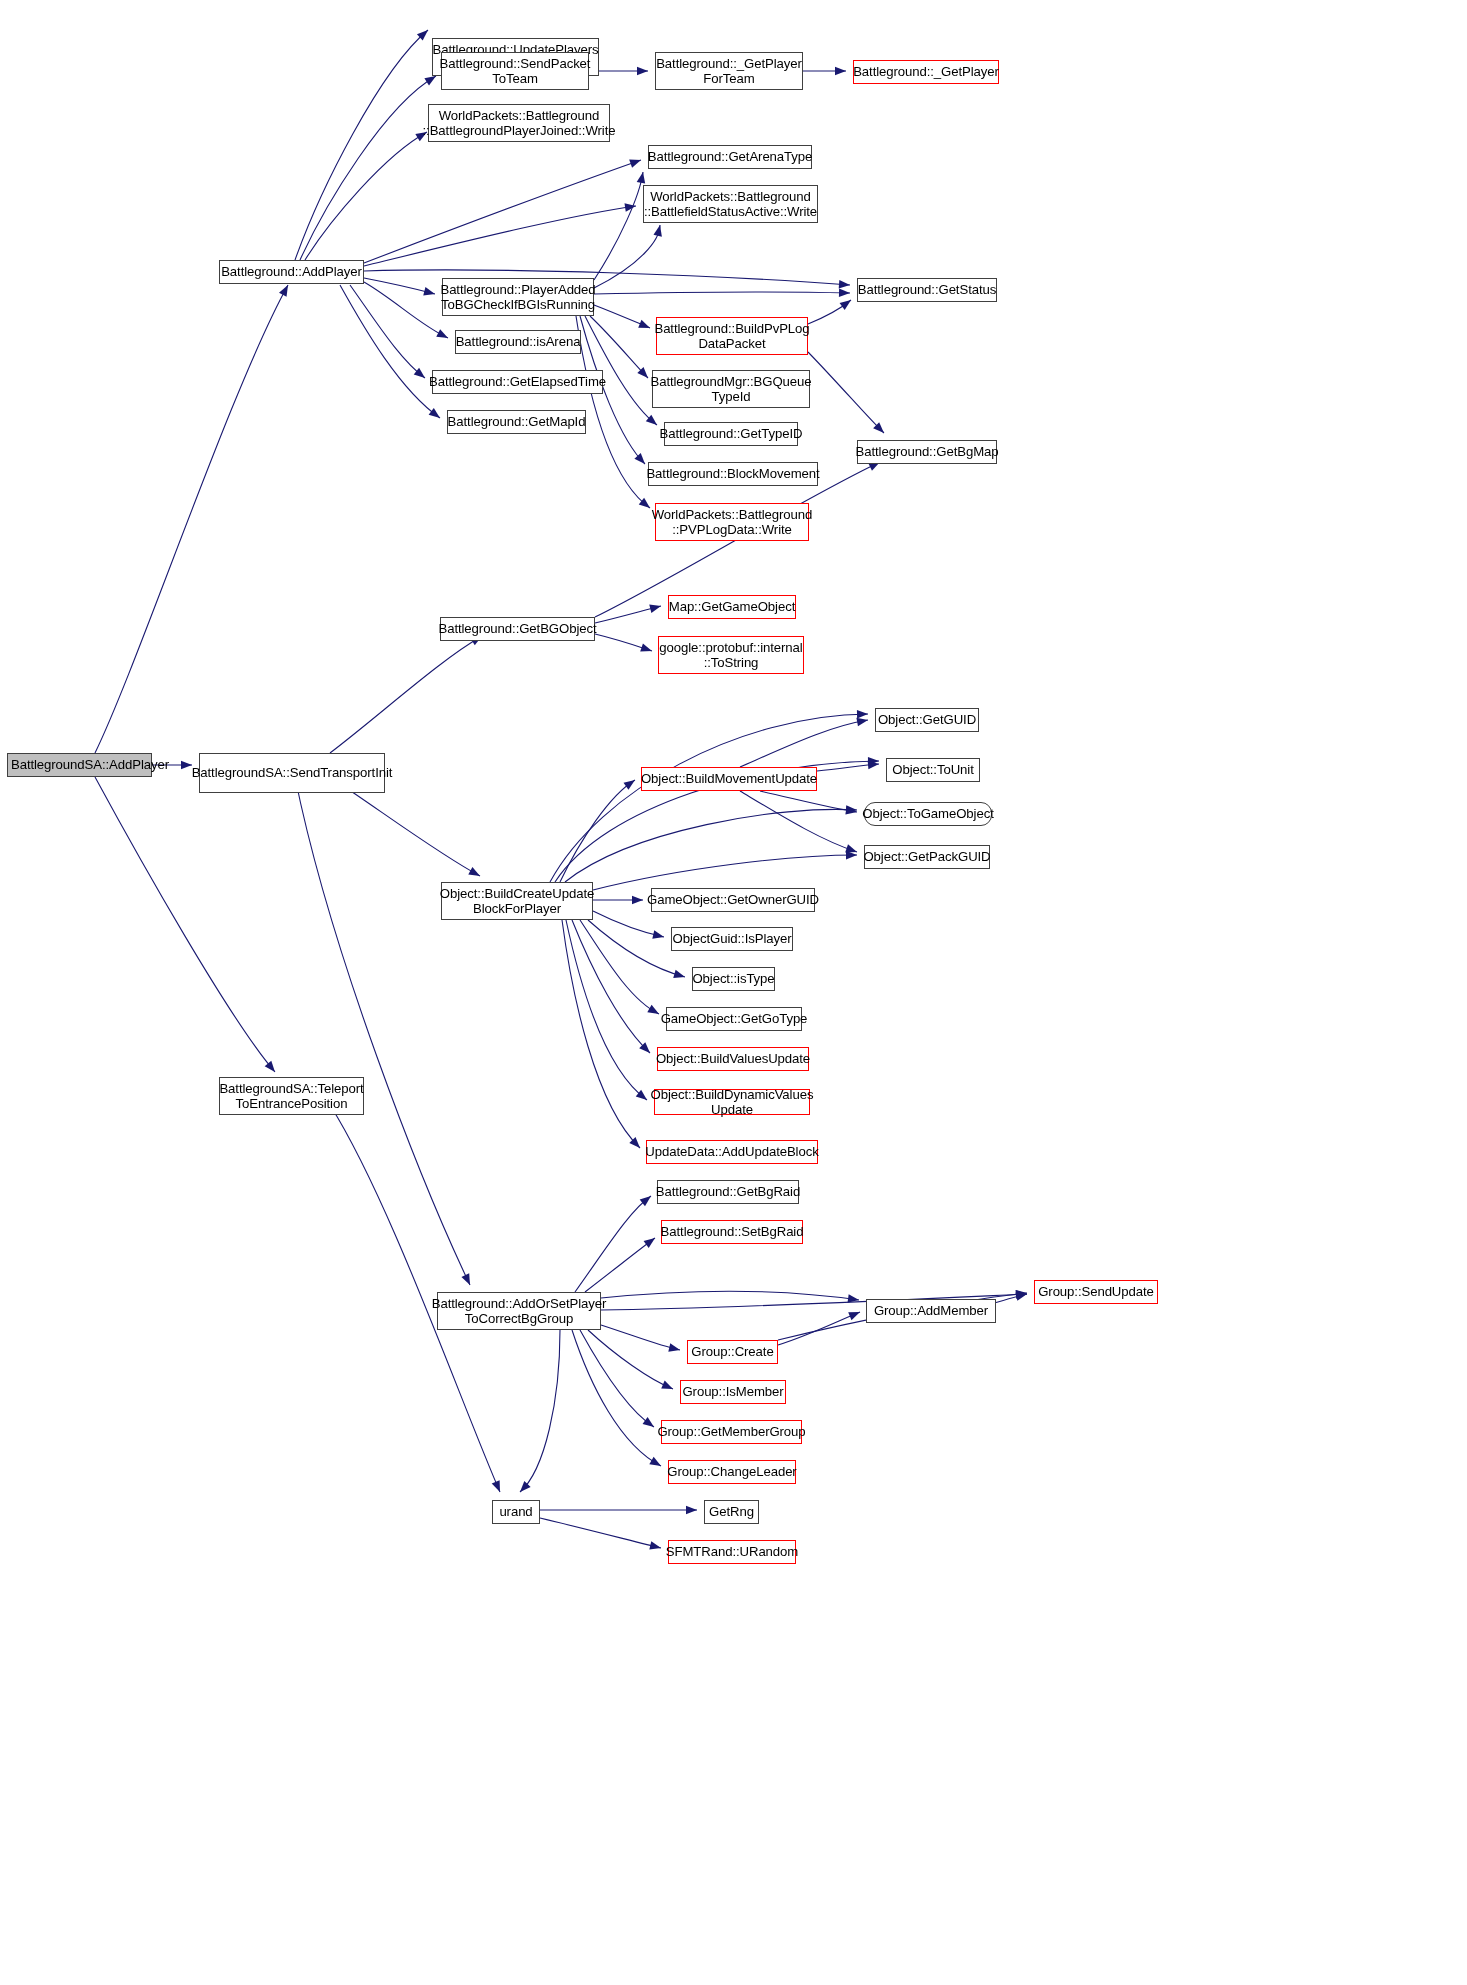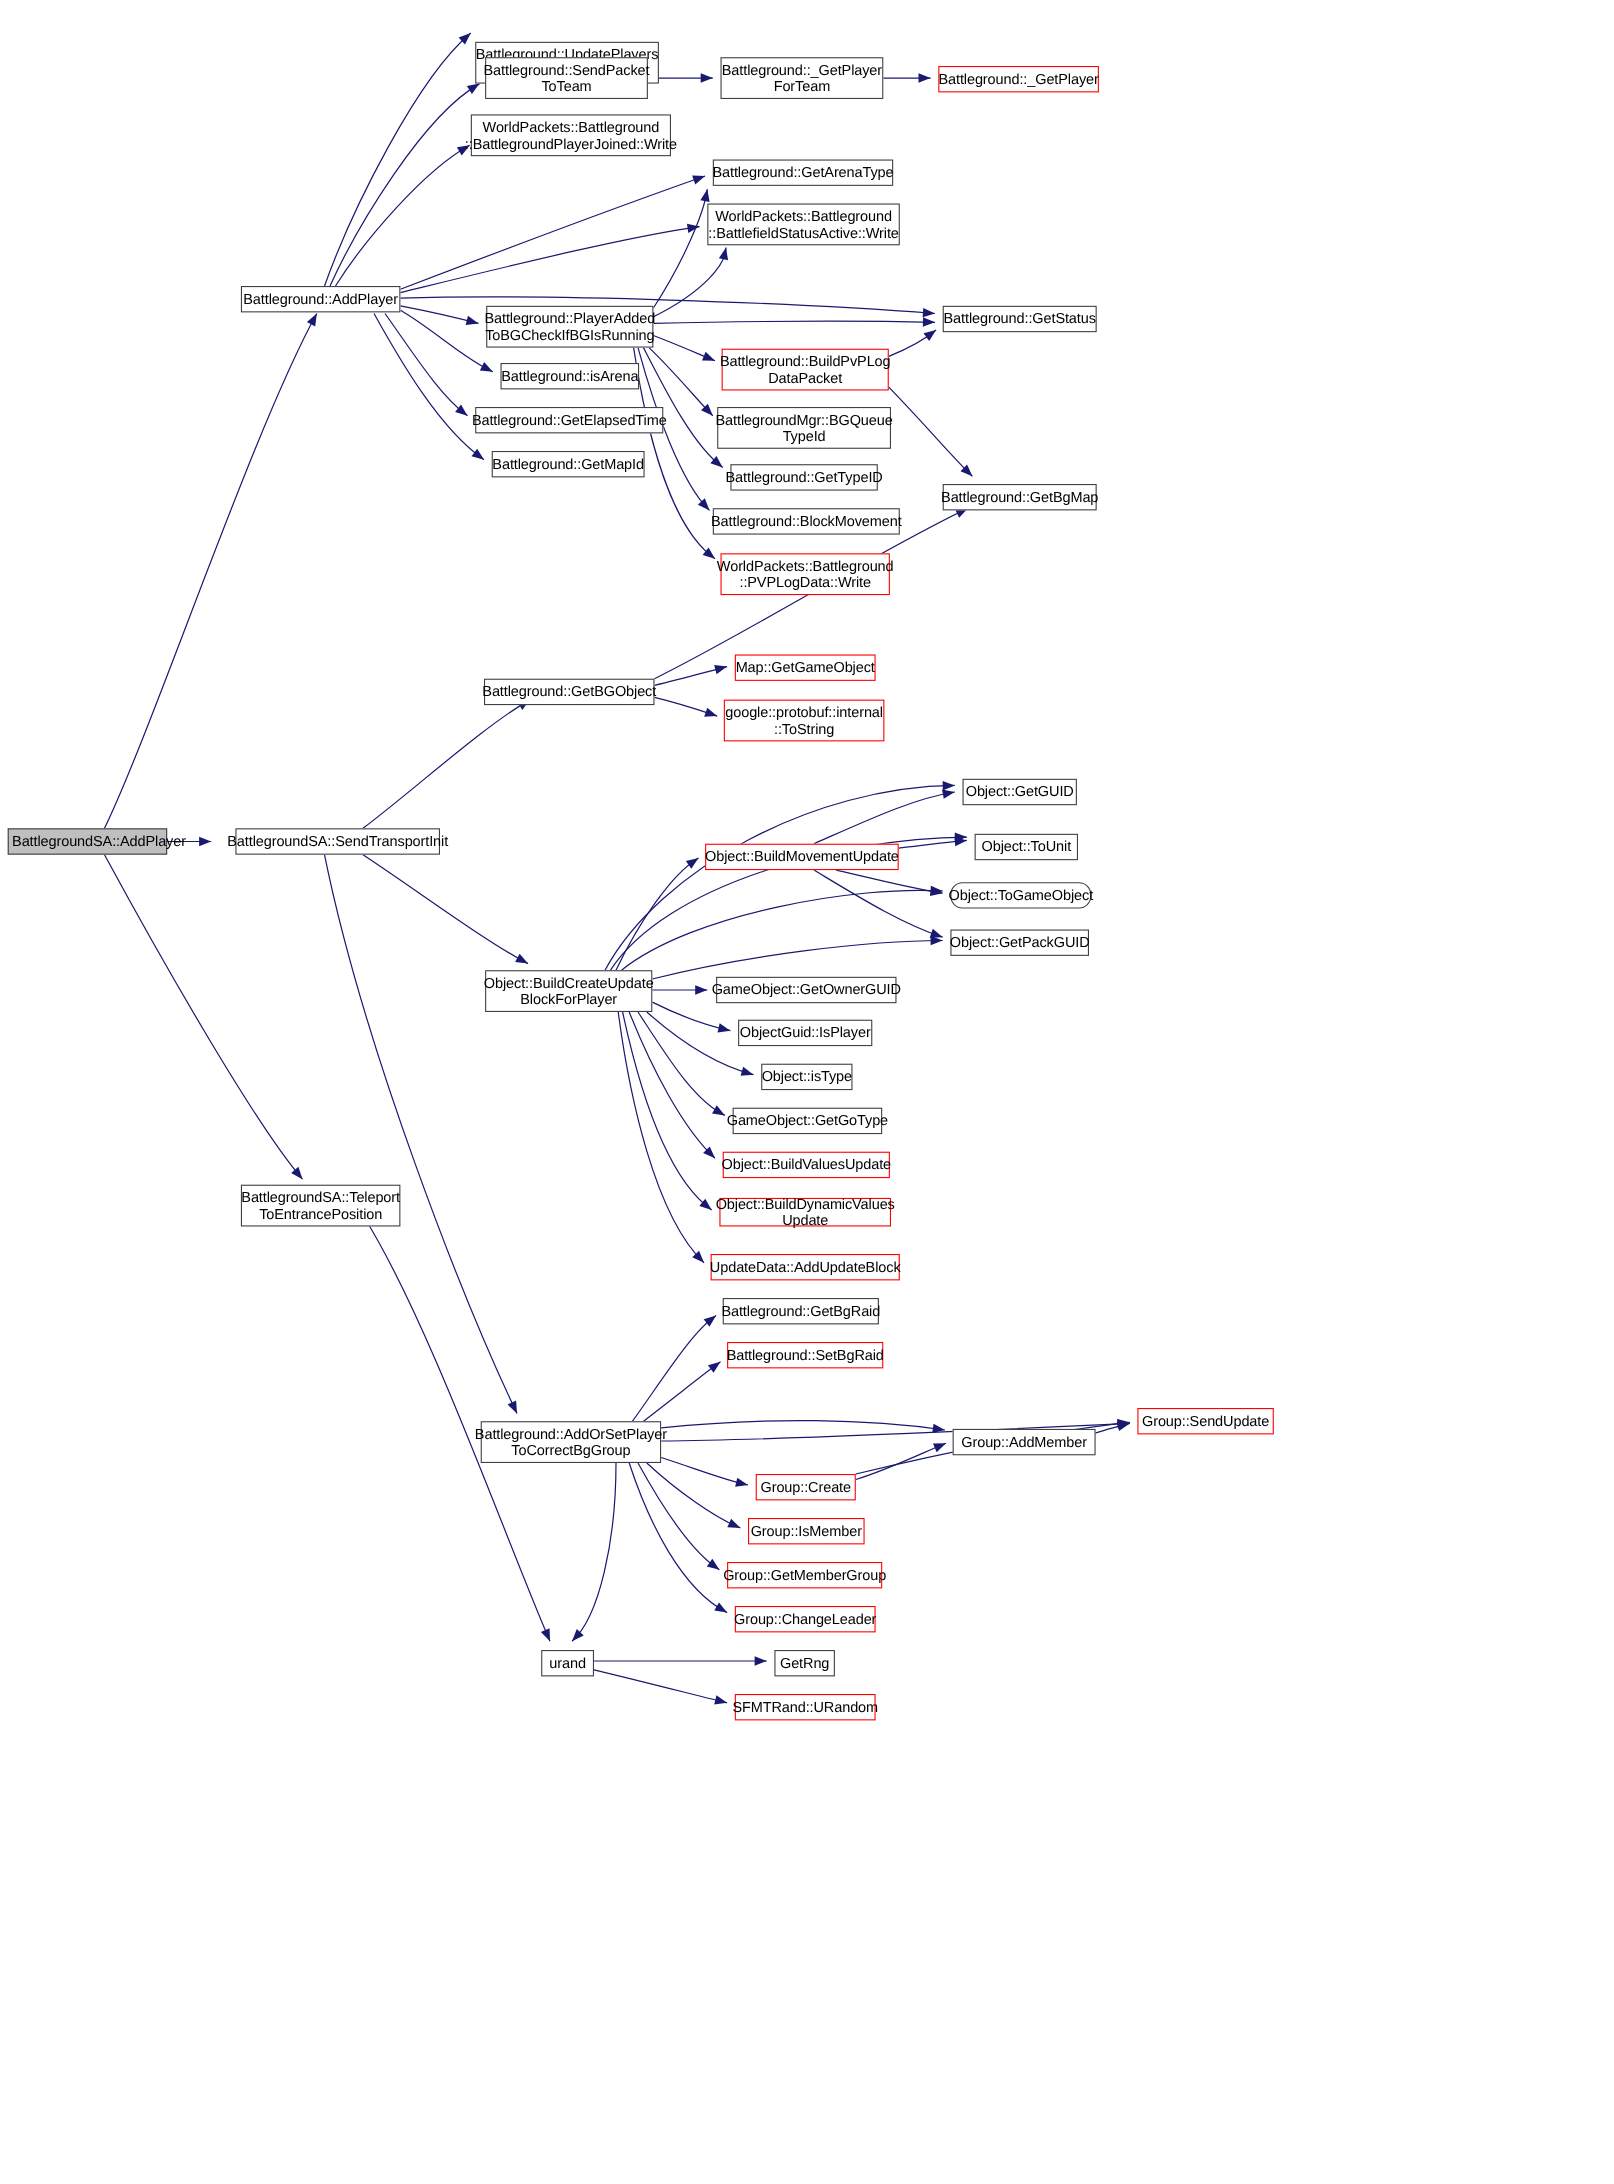--- a/index.html
+++ b/index.html
@@ -172,21 +172,21 @@
       <path d="M778,1345 C810,1335 840,1320 860,1312" fill="none" stroke="#191970" stroke-width="1.1"></path>
       <polygon points="0,0 -11,-4.3 -11,4.3" fill="#191970" transform="translate(860,1312) rotate(-22.593561668845656)"></polygon>
       <path d="M778,1340 C860,1320 960,1300 1027,1293" fill="none" stroke="#191970" stroke-width="1.1"></path>
       <polygon points="0,0 -11,-4.3 -11,4.3" fill="#191970" transform="translate(1027,1293) rotate(-6.312171650183792)"></polygon>
       <path d="M540,1510 L697,1510" fill="none" stroke="#191970" stroke-width="1.1"></path>
       <polygon points="0,0 -11,-4.3 -11,4.3" fill="#191970" transform="translate(697,1510) rotate(0)"></polygon>
       <path d="M540,1518 C590,1530 640,1543 661,1548" fill="none" stroke="#191970" stroke-width="1.1"></path>
       <polygon points="0,0 -11,-4.3 -11,4.3" fill="#191970" transform="translate(661,1548) rotate(13.665970352473261)"></polygon>
     </svg>
 <div class="node current" style="left: 7px; top: 753px; width: 145px; height: 24px;">BattlegroundSA::AddPlayer</div>
-    <div class="node" style="left: 214px; top: 753px; width: 186px; height: 24px;">BattlegroundSA::SendTransportInit</div>
+    <div class="node" style="left: 199px; top: 753px; width: 186px; height: 40px;">BattlegroundSA::SendTransportInit</div>
     <div class="node" style="left: 219px; top: 1077px; width: 145px; height: 38px;">BattlegroundSA::Teleport
 ToEntrancePosition</div>
     <div class="node" style="left: 219px; top: 260px; width: 145px; height: 24px;">Battleground::AddPlayer</div>
     <div class="node" style="left: 432px; top: 2px; width: 167px; height: 38px; margin-top: 36px;">Battleground::UpdatePlayers
 CountByTeam</div>
     <div class="node" style="left: 441px; top: 52px; width: 148px; height: 38px;">Battleground::SendPacket
 ToTeam</div>
     <div class="node" style="left: 428px; top: 104px; width: 182px; height: 38px;">WorldPackets::Battleground
 ::BattlegroundPlayerJoined::Write</div>
     <div class="node" style="left: 655px; top: 52px; width: 148px; height: 38px;">Battleground::_GetPlayer

